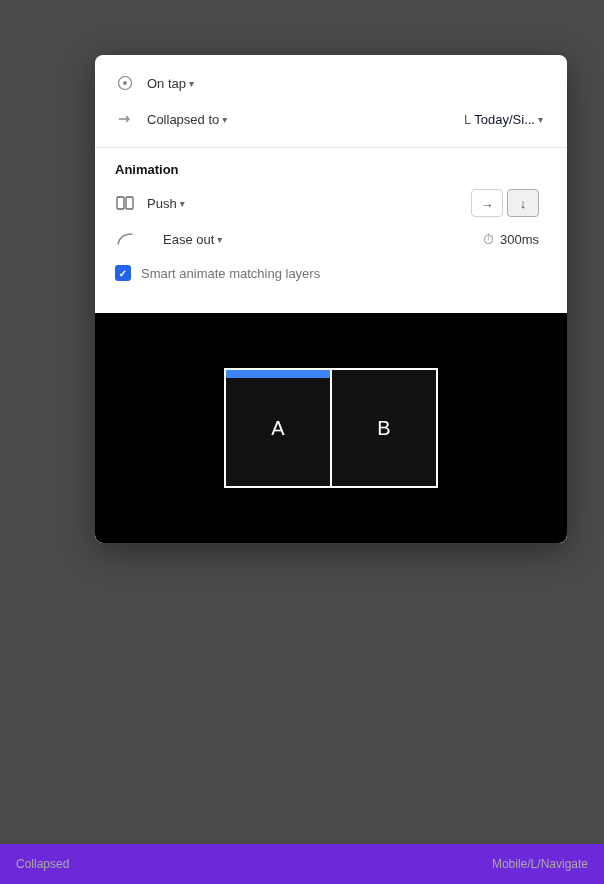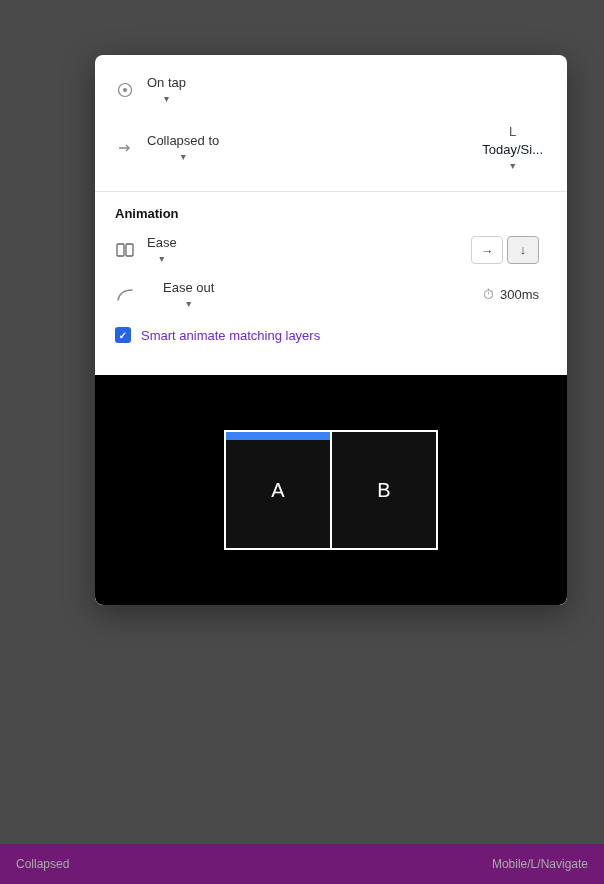--- a/index.html
+++ b/index.html
@@ -19,21 +19,21 @@
       background: #4a4a4a;
     }
 
     
     .bottom-bar {
       position: absolute;
       bottom: 0;
       left: 0;
       right: 0;
       height: 40px;
-      background: #701a75;
+      background: #6d28d9;
       display: flex;
       align-items: center;
       justify-content: space-between;
       padding: 0 16px;
     }
 
     .bottom-bar-left {
       color: #aaa;
       font-size: 12px;
     }
@@ -107,21 +107,20 @@
       flex-shrink: 0;
     }
 
     .dropdown-trigger {
       display: flex;
       align-items: center;
       gap: 3px;
       cursor: pointer;
       border-radius: 4px;
       padding: 2px 4px;
-      flex-direction: column;
     }
 
     .dropdown-text {
       font-size: 13px;
       color: #333;
     }
 
     .chevron-icon {
       font-size: 10px;
       color: #666;
@@ -256,21 +255,21 @@
     }
 
     .checkbox-check {
       color: white;
       font-size: 10px;
       font-weight: bold;
     }
 
     .checkbox-label {
       font-size: 13px;
-      color: #6d28d9;
+      color: #737373;
     }
 
     
     .preview-area {
       background: #000;
       margin: 0 0 0 0;
       height: 230px;
       border-radius: 0 0 8px 8px;
       display: flex;
       align-items: center;
@@ -372,21 +371,21 @@
 
     <div class="animation-row">
       <div class="animation-left">
         <div class="push-icon">
           <svg width="20" height="20" viewBox="0 0 20 20" fill="none">
             <rect x="2" y="4" width="7" height="12" rx="1" stroke="#666" stroke-width="1.3"></rect>
             <rect x="11" y="4" width="7" height="12" rx="1" stroke="#666" stroke-width="1.3"></rect>
           </svg>
         </div>
         <div class="dropdown-trigger">
-          <span class="dropdown-text">Ease</span>
+          <span class="dropdown-text">Push</span>
           <span class="chevron-icon">▾</span>
         </div>
       </div>
       <div class="animation-right">
         <button class="direction-btn">
           <span>→</span>
         </button>
         <button class="direction-btn active">
           <span>↓</span>
         </button>

